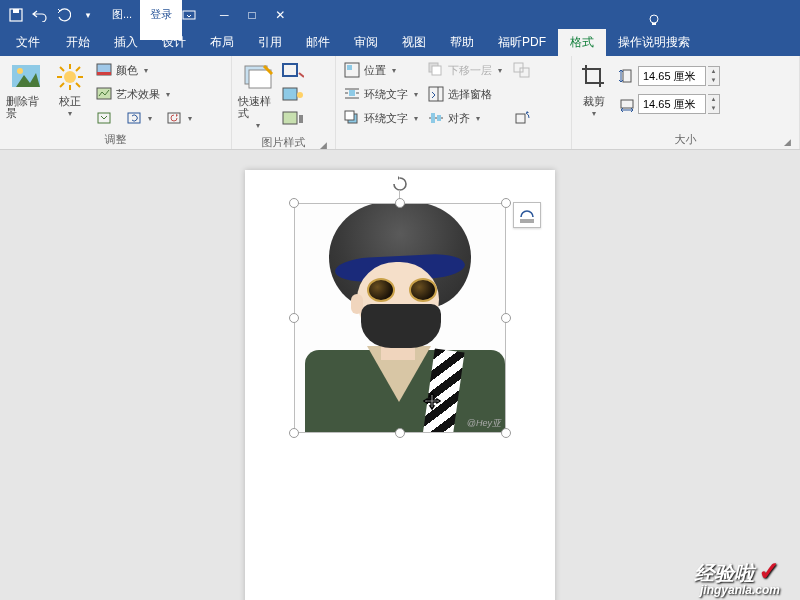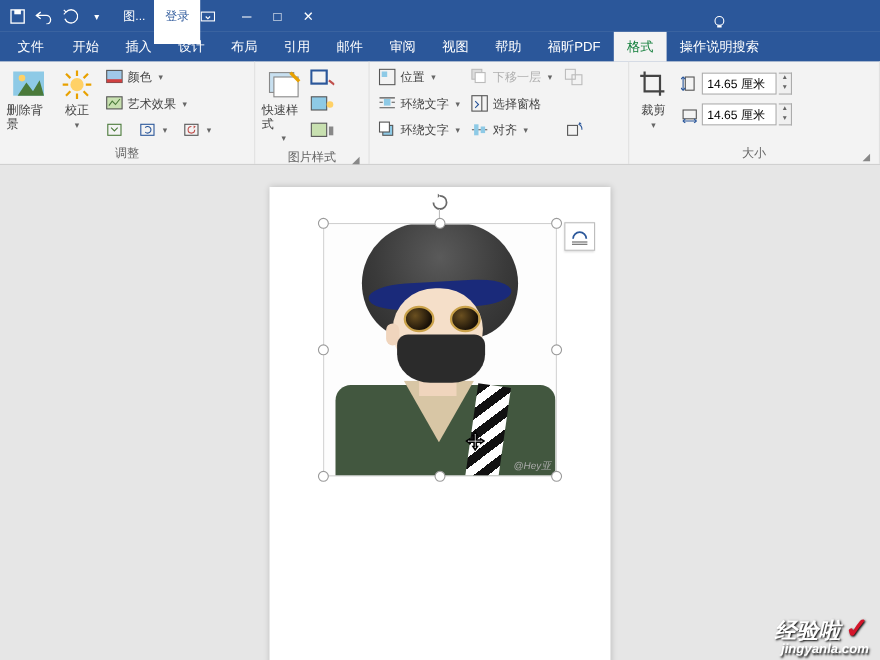--- a/index.html
+++ b/index.html
@@ -72,21 +72,21 @@
 .h-ml { left: -6px; top: 50%; margin-top: -5px; }
 .h-mr { right: -6px; top: 50%; margin-top: -5px; }
 .selborder { position: absolute; inset: -1px; border: 1px solid #bdbdbd; pointer-events: none; }
 .rotate { position: absolute; left: 50%; top: -28px; margin-left: -8px; width: 16px; height: 16px; color: #6a6a6a; }
 .rotate::after { content: ""; position: absolute; left: 7px; top: 14px; width: 1px; height: 10px; background: #bdbdbd; }
 
 .layoutopt { position: absolute; right: -36px; top: -2px; width: 28px; height: 26px; border: 1px solid #bdbdbd; background: #fff; display: flex; align-items: center; justify-content: center; cursor: pointer; box-shadow: 0 1px 2px rgba(0,0,0,.15); }
 
 .cursor { position: absolute; left: 128px; top: 188px; width: 18px; height: 18px; pointer-events: none; z-index: 50; }
 
-.watermark { position: absolute; right: 10px; bottom: 4px; color: #fff; font-weight: bold; font-style: italic; font-size: 20px; text-shadow: 1px 1px 2px #000; display: flex; flex-direction: column; align-items: flex-end; line-height: 1; z-index: 100; }
+.watermark { position: absolute; right: 20px; bottom: 4px; color: #fff; font-weight: bold; font-style: italic; font-size: 20px; text-shadow: 1px 1px 2px #000; display: flex; flex-direction: column; align-items: flex-end; line-height: 1; z-index: 100; }
 .watermark .check { color: #d4152a; font-size: 26px; margin-left: 4px; font-style: normal; }
 .watermark .url { font-size: 12px; font-style: italic; }
 
 svg { display: block; }
 </style>
 </head>
 <body>
 
 <div class="titlebar">
   <div class="qat">

